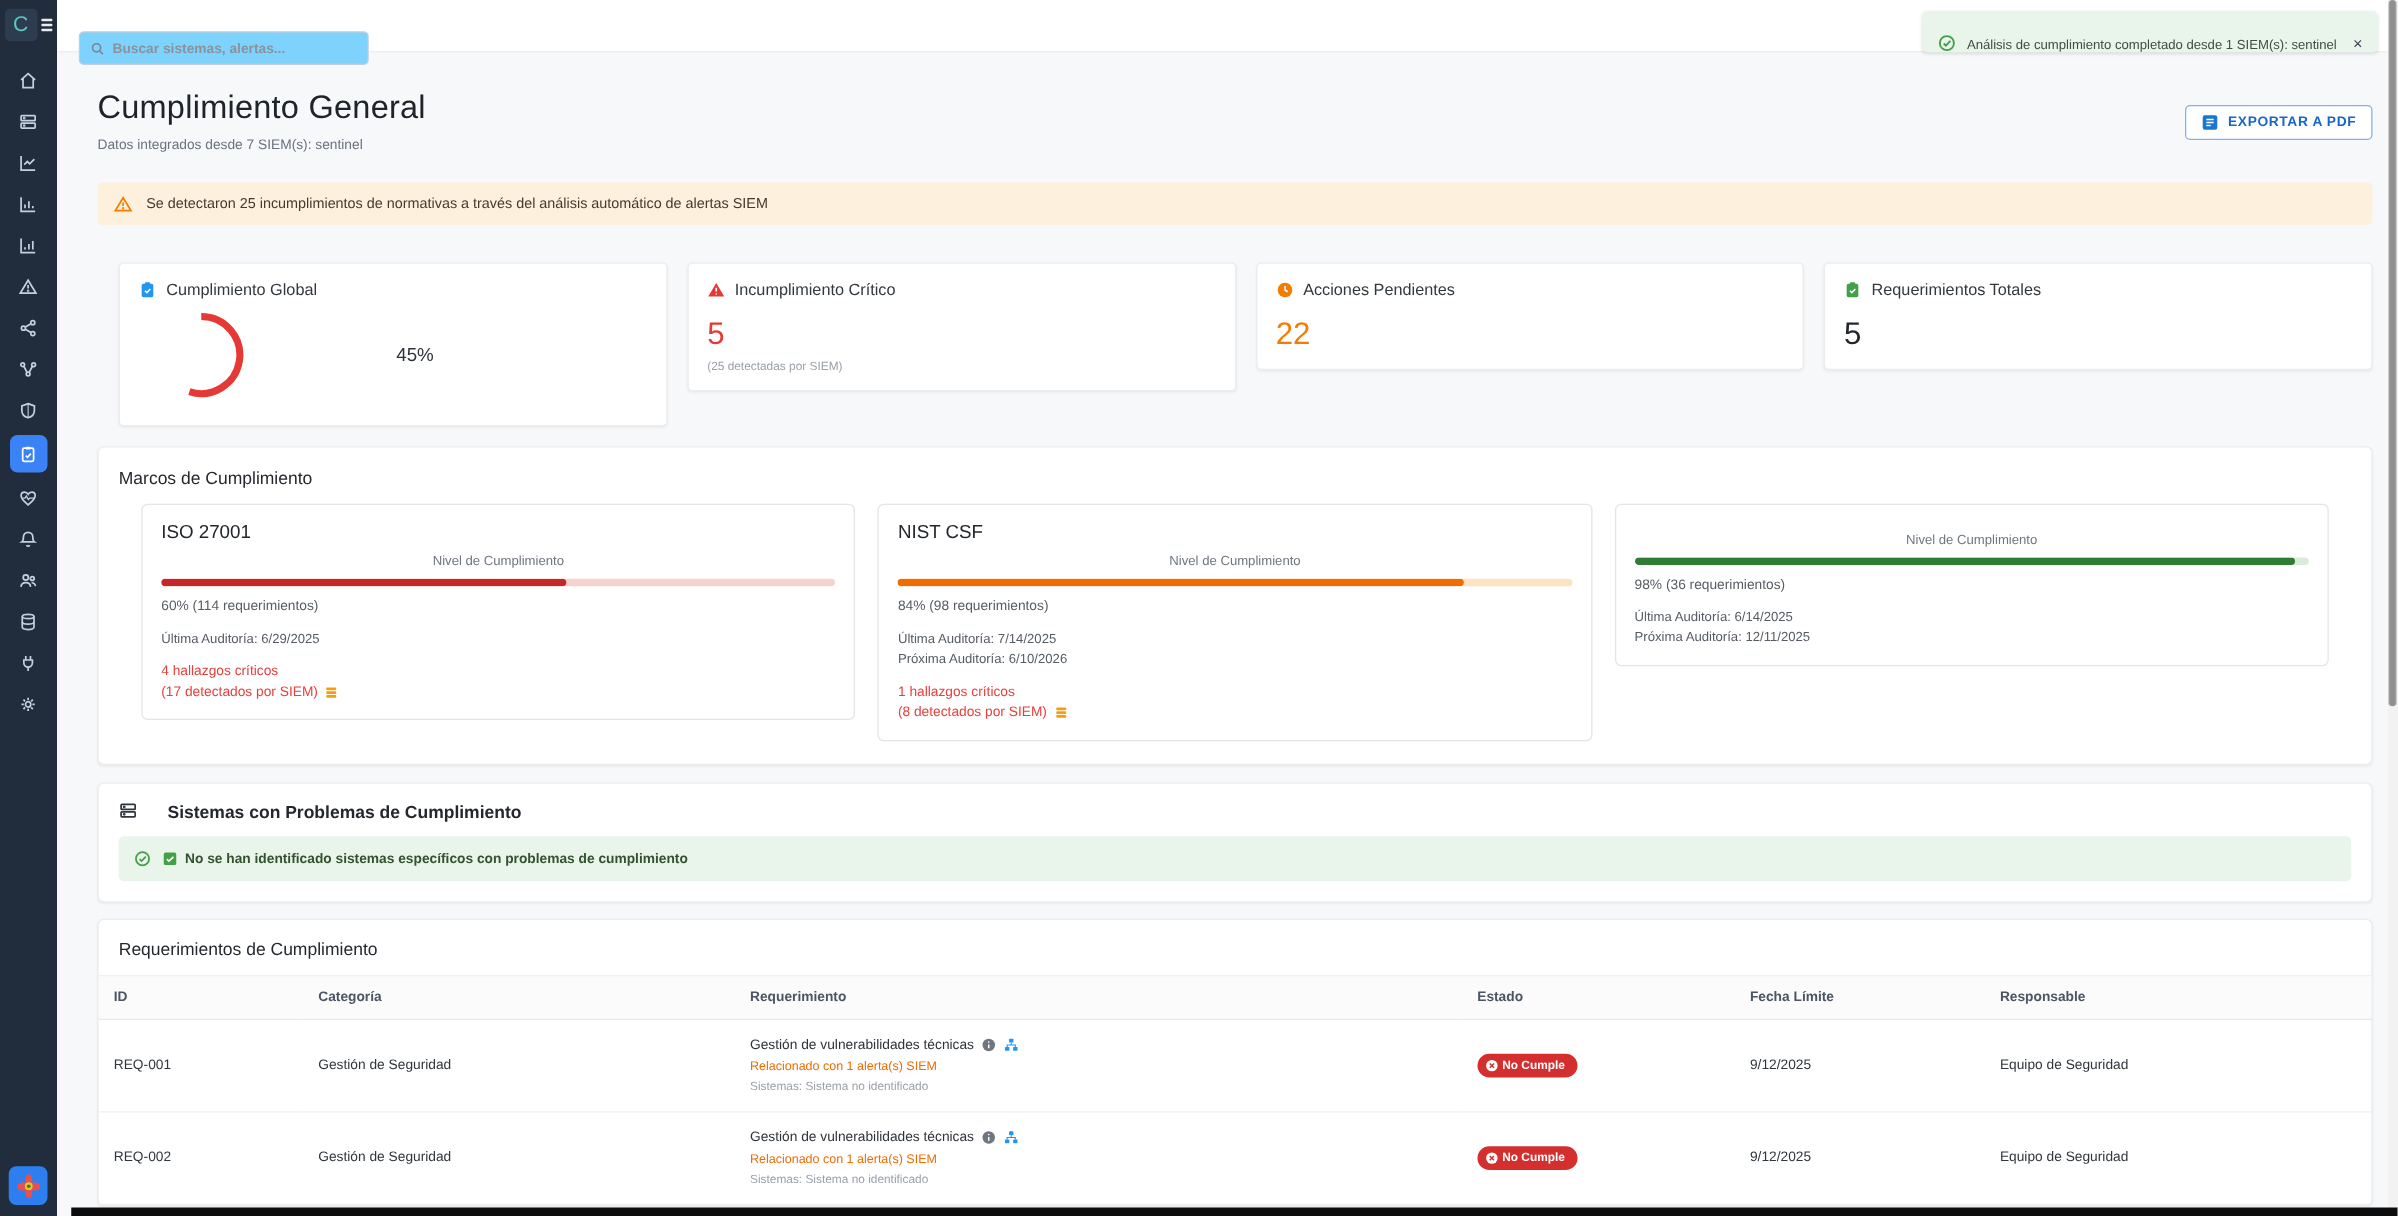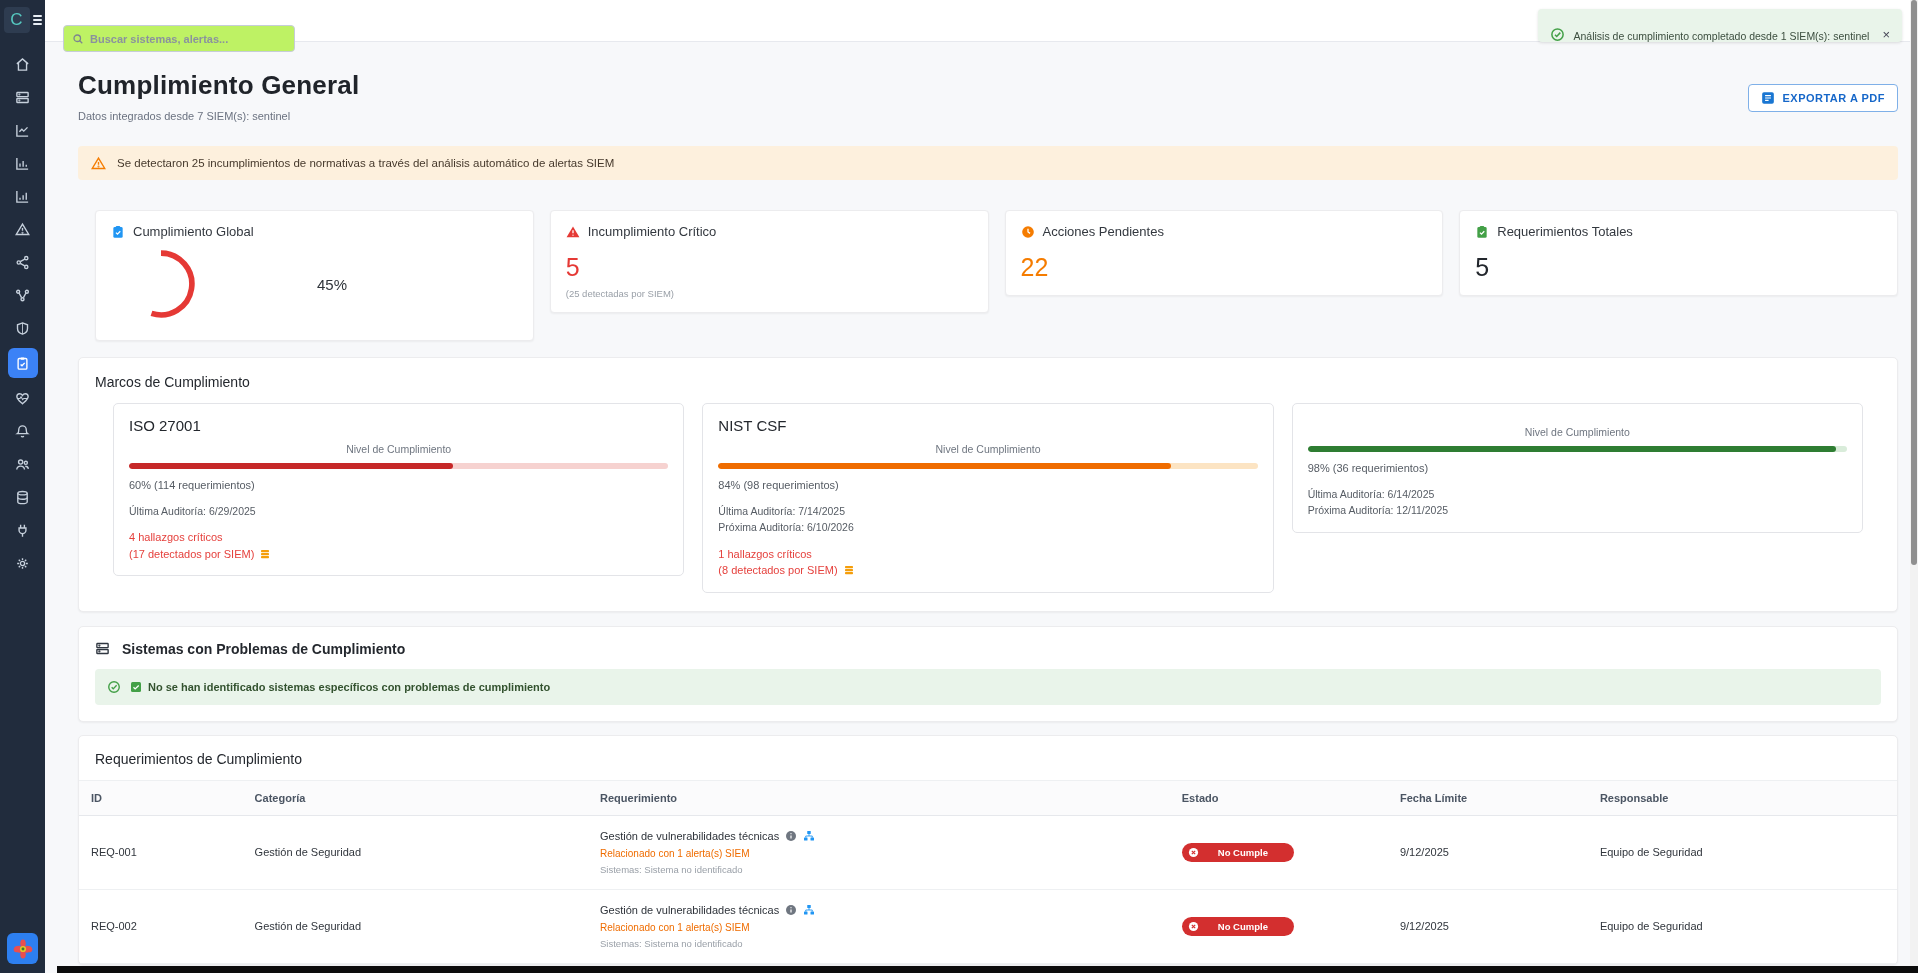--- a/index.html
+++ b/index.html
@@ -19,36 +19,36 @@
     color:#c6d0dc; cursor:pointer; border-radius:6px; }
   .side-item svg { width:15px; height:15px; }
   .side-item.active { background:#3b82f6; color:#ffffff; height:30px; }
   .side-logo-bottom { position:absolute; bottom:9px; left:7px; width:31px; height:31px; background:#2d7ff0;
     border-radius:6px; display:flex; align-items:center; justify-content:center; }
 
   
   .topbar { position:fixed; left:45px; top:0; right:0; height:42px; background:#ffffff;
     border-bottom:1px solid #e7e9ee; z-index:30; display:flex; align-items:center; }
   .search-box { margin-left:18px; width:232px; height:27px; border:1px solid #c6cdd8; border-radius:4px;
-    background:#bef264; display:flex; align-items:center; padding:0 8px; gap:6px;margin-top:36px; }
+    background:#7dd3fc; display:flex; align-items:center; padding:0 8px; gap:6px;margin-top:36px; }
   .search-box input { border:none; outline:none; flex:1; font-size:11px; font-weight:700; color:#5b6471;
     font-family:"Liberation Sans", sans-serif; background:transparent; }
   .search-box input::placeholder { color:#8a929e; }
 
   .toast { position:fixed; top:9px; right:16px; height:33px; background:#e9f4ea; border-radius:4px;
     display:flex; align-items:flex-end; gap:9px; padding:0 12px; z-index:50;
     box-shadow:0 1px 3px rgba(0,0,0,.12); }
   .toast-text { font-size:10.5px; color:#3d4f40; }
   .toast-close { font-size:13px; color:#445; cursor:pointer; margin-left:4px; }
 
   
   .main { position:absolute; left:45px; top:42px; right:8px; bottom:0; overflow:hidden;
     padding:28px 12px 0 33px; }
   .head-row { display:flex; justify-content:space-between; align-items:flex-start; }
-  .page-title { font-size:26px; font-weight:700; color:#20242a; letter-spacing:.2px; }
+  .page-title { font-size:26px; font-weight:400; color:#20242a; letter-spacing:.2px; }
   .page-sub { font-size:11px; color:#6b7280; margin-top:9px; }
   .export-btn { margin-top:14px; display:inline-flex; align-items:center; gap:7px; border:1px solid #7fb0e8;
     color:#1667c9; background:#fff; font-size:11px; font-weight:700; letter-spacing:.5px;
     border-radius:4px; padding:6px 12px; cursor:pointer; }
 
   .warn-banner { margin-top:24px; background:#fdf0dd; border-radius:4px; height:34px;
     display:flex; align-items:center; gap:11px; padding:0 13px; }
   .warn-banner .txt { font-size:11.5px; color:#46392c; }
 
   
@@ -75,40 +75,40 @@
   .fw-label { font-size:10.5px; color:#6f7680; margin-top:9px;text-align:center; }
   .fw-bar { margin-top:8px; height:6px; border-radius:3px; overflow:hidden; }
   .fw-bar-fill { height:100%; border-radius:3px; }
   .fw-pct { font-size:11px; color:#565c64; margin-top:10px; }
   .fw-audits { margin-top:12px; font-size:10.5px; color:#565c64; line-height:1.55; }
   .fw-findings { margin-top:10px; font-size:11px; color:#e5413d; line-height:1.5; }
   .fw-findings .note { display:flex; align-items:center; gap:5px; }
 
   
   .panel.systems { margin-top:14px; padding:14px 16px 16px 16px; }
-  .sys-title-row { display:flex; align-items:center; gap:12px; }
+  .sys-title-row { display:flex; align-items:center; gap:24px; }
   .sys-title { font-size:14px; font-weight:700; color:#24282e; }
   .sys-sub { font-size:10.5px; color:#8a9099; margin-top:7px; }
   .sys-ok { margin-top:12px; background:#e9f4ea; border-radius:4px; height:36px; display:flex;
     align-items:center; gap:9px; padding:0 12px; }
   .sys-ok-text { font-size:11px; font-weight:700; color:#33522f; display:flex; align-items:center; gap:6px; }
 
   
   .panel.reqs { margin-top:13px; padding:15px 0 0 0; }
   .panel.reqs .panel-title { padding:0 16px; }
   table { width:100%; border-collapse:collapse; margin-top:13px; }
   thead th { background:#fbfbfc; border-top:1px solid #eef0f2; border-bottom:1px solid #e6e8ec;
     font-size:11px; font-weight:700; color:#4b5563; text-align:left; padding:11px 12px; }
   tbody td { border-bottom:1px solid #eef0f2; font-size:11px; color:#31363d; padding:14px 12px;
     vertical-align:middle; }
   .req-main { display:flex; align-items:center; gap:6px; font-size:11px; color:#2e333a; }
   .req-siem { font-size:10px; color:#ef6c00; margin-top:6px; }
   .req-sys  { font-size:9.5px; color:#9aa0a8; margin-top:5px; }
-  .badge { display:inline-flex; align-items:flex-start; gap:19px; background:#d32f2f; color:#fff;
-    font-size:9.5px; font-weight:700; border-radius:10px; padding:4px 26px 4px 6px; white-space:nowrap; }
+  .badge { display:inline-flex; align-items:flex-start; gap:3px; background:#d32f2f; color:#fff;
+    font-size:9.5px; font-weight:700; border-radius:10px; padding:4px 10px 4px 6px; white-space:nowrap; }
 
   
   .vscroll { position:fixed; right:0; top:0; width:8px; height:973px; background:#f2f2f2; z-index:60; }
   .vscroll .thumb { position:absolute; top:0; left:1px; width:6px; height:565px; background:#8f8f8f;
     border-radius:3px; }
   .bottom-bar { position:fixed; left:57px; right:0; bottom:0; height:7px; background:#0c0c0c; z-index:70; }
 </style>
 </head>
 <body>
 

